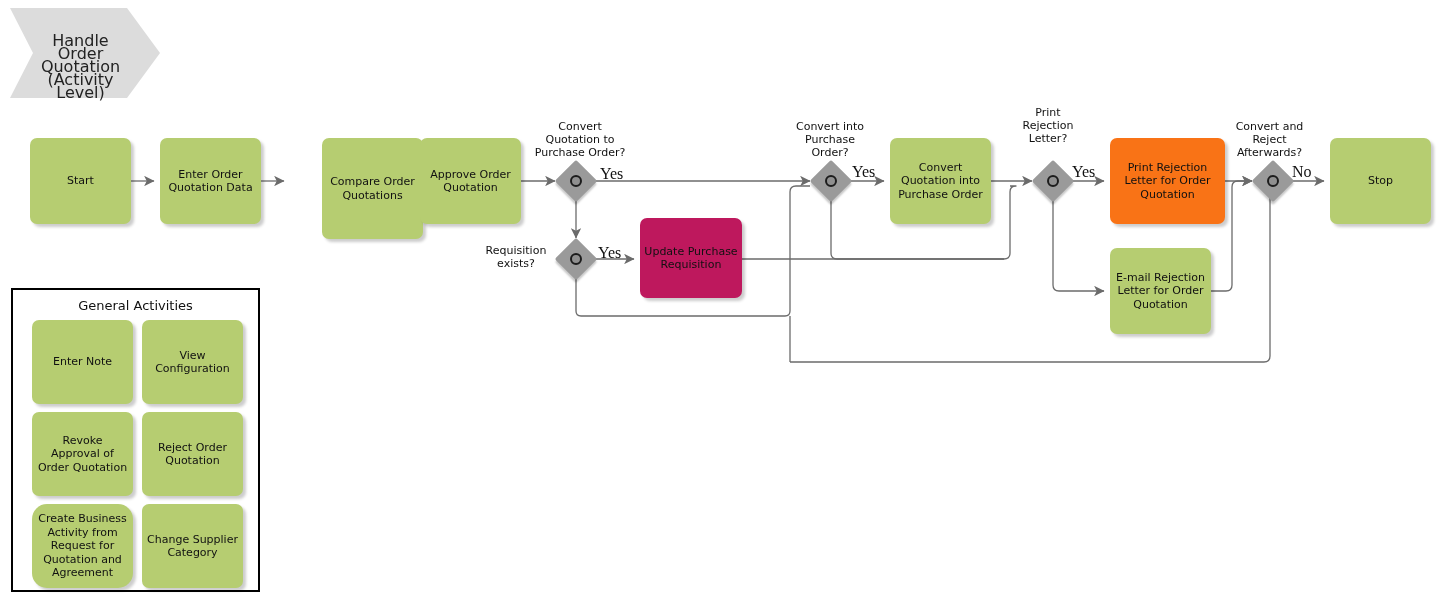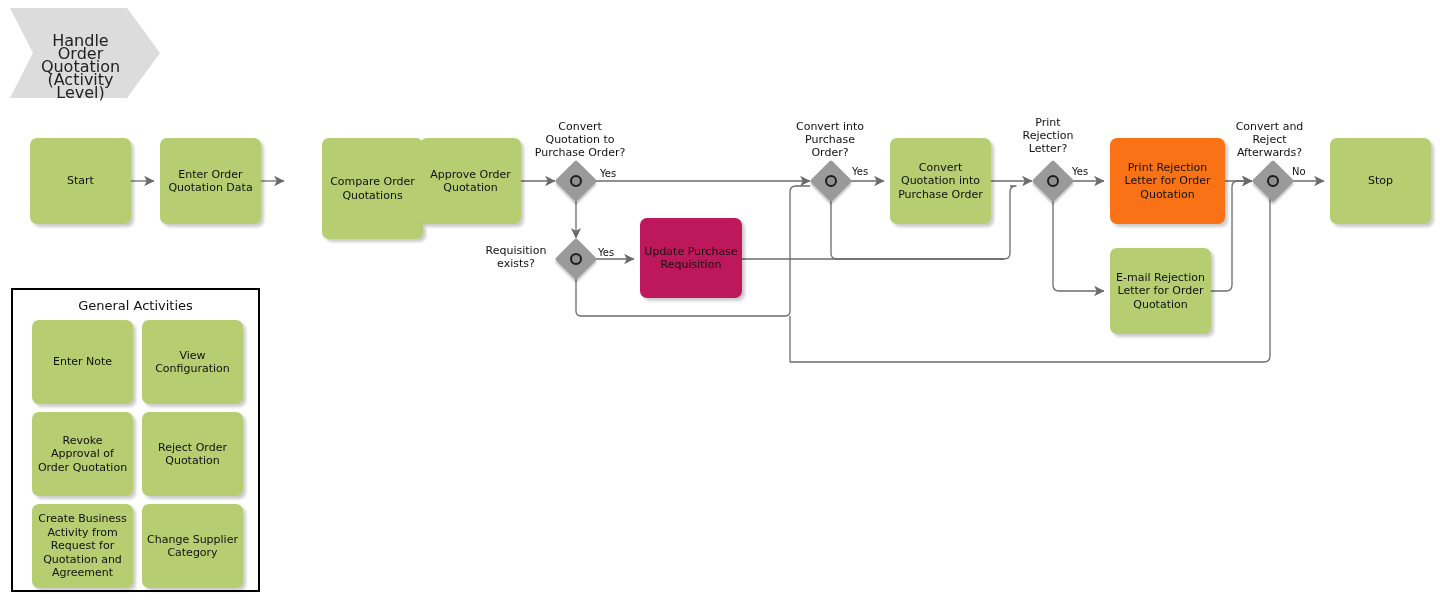--- a/index.html
+++ b/index.html
@@ -25,21 +25,21 @@
 
   
   .gw{position:absolute;width:30px;height:30px;}
   .gw .dia{position:absolute;left:0;top:0;width:30px;height:30px;
       background:#9a9a9a;transform:rotate(45deg);border-radius:2px;
       box-shadow:2px 2px 2px rgba(0,0,0,0.22);}
   .gw .ring{position:absolute;left:9px;top:9px;width:12px;height:12px;border-radius:50%;
       background:#8f8f8f;border:2.2px solid #1c1c1c;box-sizing:border-box;}
 
   
-  .elab{position:absolute;font-size:10px;line-height:13px;color:#111;white-space:nowrap;}
+  .elab{position:absolute;font-size:16px;line-height:13px;color:#111;white-space:nowrap;font-family:Liberation Serif, serif;}
   .glab{position:absolute;font-size:11px;line-height:13px;color:#111;text-align:center;}
 
   
   .legend{position:absolute;left:11px;top:288px;width:249px;height:304px;
       border:2px solid #000;background:#fff;box-sizing:border-box;}
   .legend .ltitle{position:absolute;left:0;top:8px;width:100%;text-align:center;
       font-size:13px;color:#111;}
   .legend .cell{position:absolute;background:#b6cd71;border-radius:7px;
       box-shadow:3px 3px 3px rgba(0,0,0,0.20);
       display:flex;align-items:center;justify-content:center;text-align:center;
@@ -199,21 +199,21 @@
         <div>
           <div>Convert into</div>
           <div>Purchase</div>
           <div>Order?</div>
         </div>
       </div>
       <div class="gw" style="left: 1038px; top: 166px;">
         <div class="dia" style="background: rgb(154, 154, 154);"></div>
         <div class="ring"></div>
       </div>
-      <div class="glab" style="left: 1000px; top: 116px; width: 96px; text-align: center;">
+      <div class="glab" style="left: 1000px; top: 106px; width: 96px; text-align: center;">
         <div>
           <div>Print</div>
           <div>Rejection</div>
           <div>Letter?</div>
         </div>
       </div>
       <div class="gw" style="left: 1258px; top: 166px;">
         <div class="dia" style="background: rgb(154, 154, 154);"></div>
         <div class="ring"></div>
       </div>
@@ -254,21 +254,21 @@
             <div>Approval of</div>
             <div>Order Quotation</div>
           </div>
         </div>
         <div class="cell" style="position: absolute; left: 129px; top: 122px; width: 101px; height: 84px; background: rgb(182, 205, 113);">
           <div>
             <div>Reject Order</div>
             <div>Quotation</div>
           </div>
         </div>
-        <div class="cell" style="position: absolute; left: 19px; top: 214px; width: 101px; height: 84px; background: rgb(182, 205, 113);">
+        <div class="cell" style="position: absolute; left: 19px; top: 214px; width: 101px; height: 84px; background: rgb(182, 205, 113); border-radius: 15px;">
           <div>
             <div>Create Business</div>
             <div>Activity from</div>
             <div>Request for</div>
             <div>Quotation and</div>
             <div>Agreement</div>
           </div>
         </div>
         <div class="cell" style="position: absolute; left: 129px; top: 214px; width: 101px; height: 84px; background: rgb(182, 205, 113);">
           <div>

